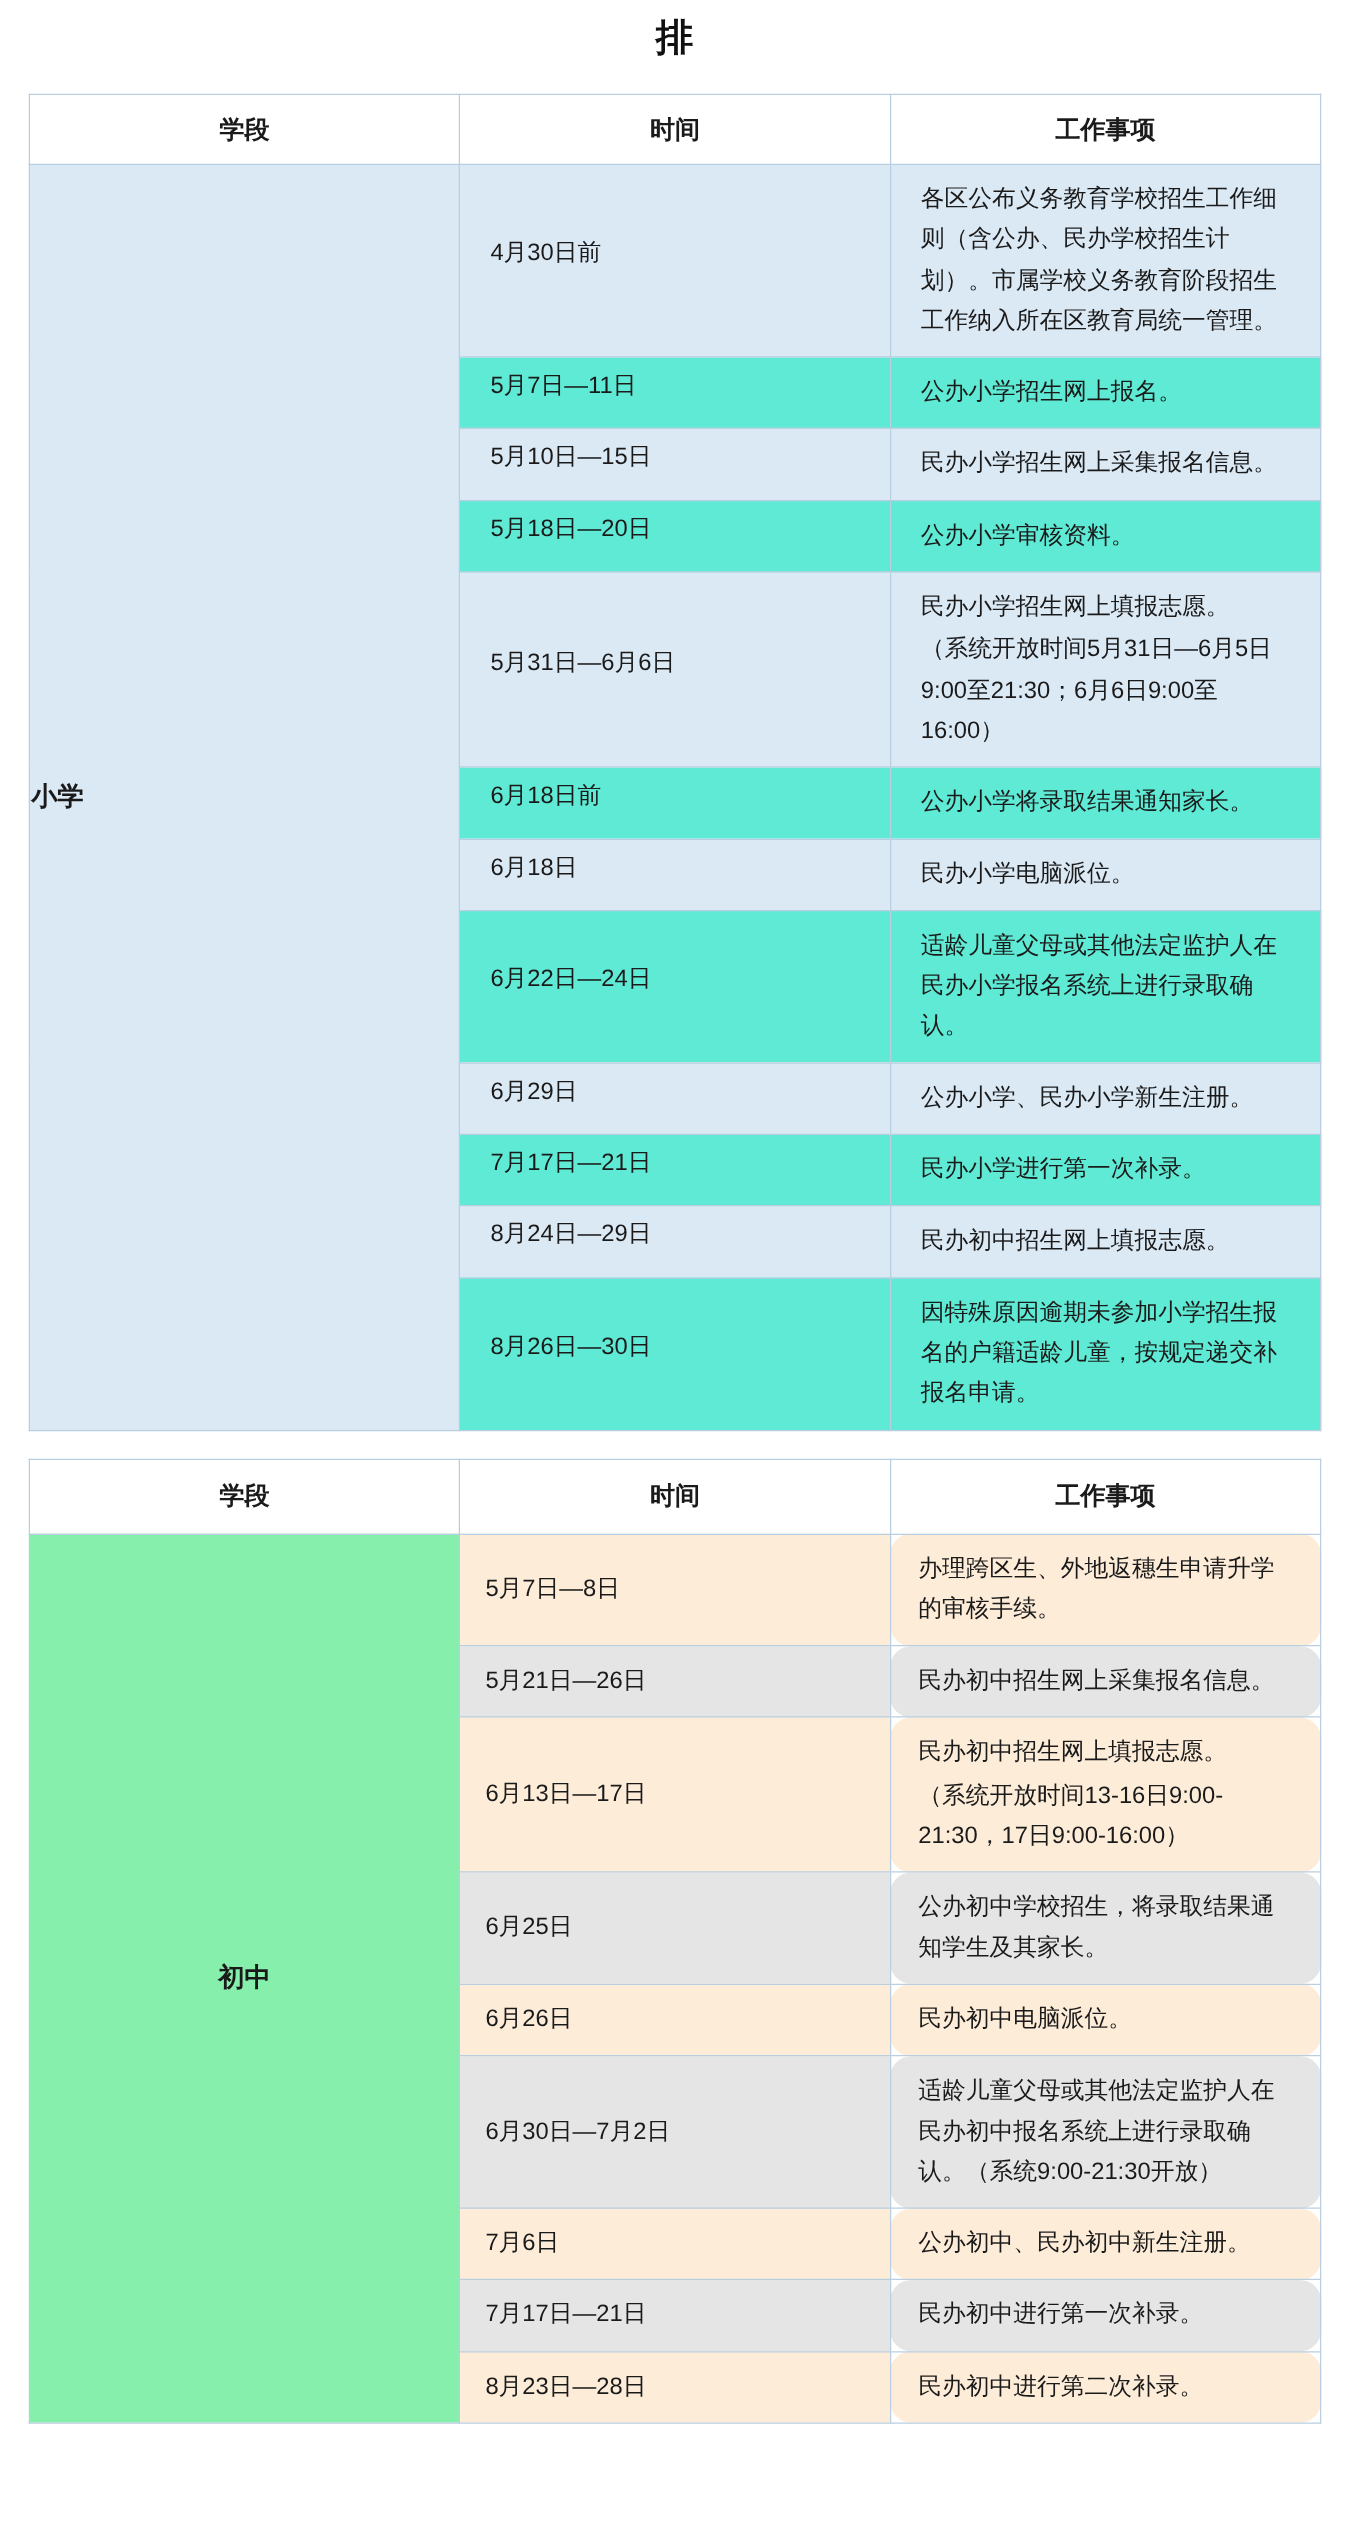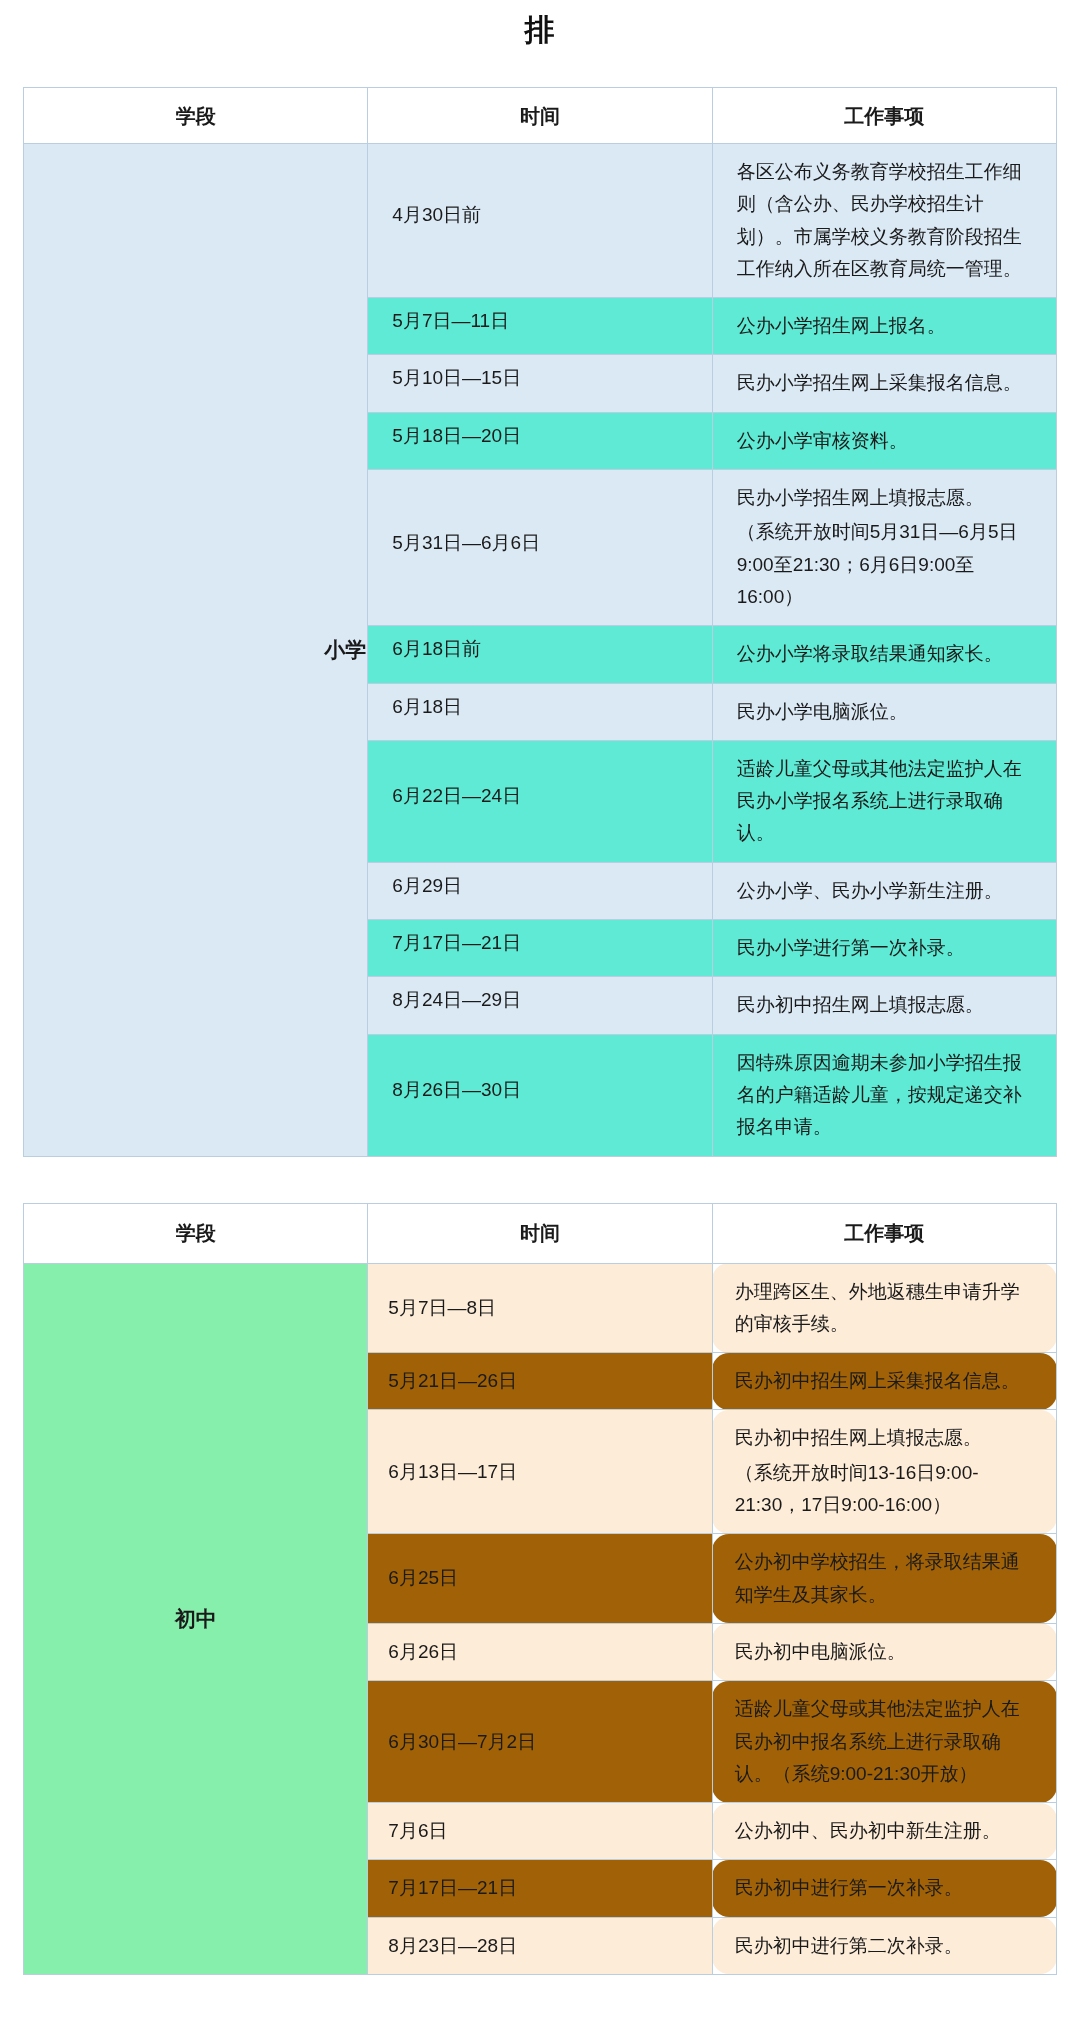--- a/index.html
+++ b/index.html
@@ -23,40 +23,40 @@
     padding-bottom: 24px;
     letter-spacing: 1px;
   }
   .table-wrap {
     margin: 0 auto;
   }
   table.sched {
     border-collapse: collapse;
     table-layout: fixed;
     width: 1034px;
-    margin: 12px auto;
+    margin: 0 auto;
   }
   table.sched td, table.sched th {
     border: 1px solid #b9cee0;
     vertical-align: middle;
     font-size: 19px;
     color: #1a1a1a;
     line-height: 1.7;
   }
   
   .t-blue td, .t-blue th { border-color: #a9c6de; }
   .t-blue .hdr {
     text-align: center;
     font-weight: bold;
     background: #ffffff;
     height: 56px;
     font-size: 20px;
   }
   .t-blue .stage {
-    text-align: right;
+    text-align: left;
     font-weight: bold;
     background: #dbe9f5;
     width: 120px;
     font-size: 21px;
   }
   .t-blue .when {
     width: 237px;
     padding: 0 0 10px 24px;
   }
   .t-blue .what {
@@ -87,21 +87,21 @@
   }
   .t-orange .when {
     width: 220px;
     padding: 10px 0 10px 20px;
   }
   .t-orange .what {
     padding: 12px 20px 12px 22px;
     border-radius: 17px;
   }
   .t-orange tr.shade .when, .t-orange tr.shade .what { background: #fdecd8; }
-  .t-orange tr.plain .when, .t-orange tr.plain .what { background: #a16207; }
+  .t-orange tr.plain .when, .t-orange tr.plain .what { background: #e5e5e5; }
   .cell-line { display: block; }
   .cell-line + .cell-line { margin-top: 2px; }
 </style>
 </head>
 <body>
 
 <div class="page-title">排</div>
 
 <div class="table-wrap">
   <table class="sched t-blue">

